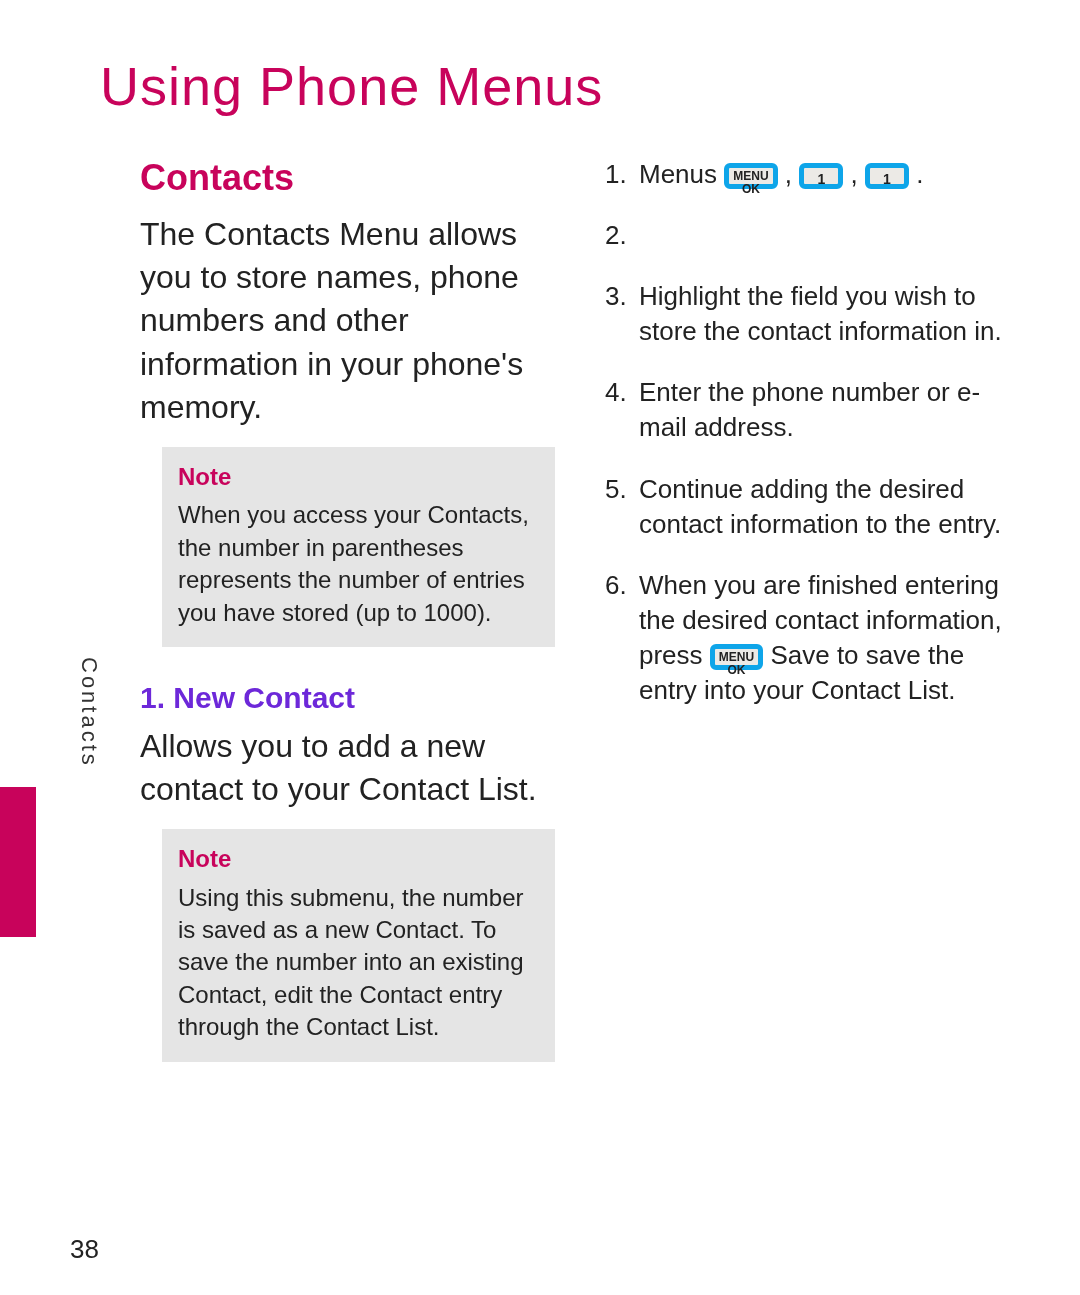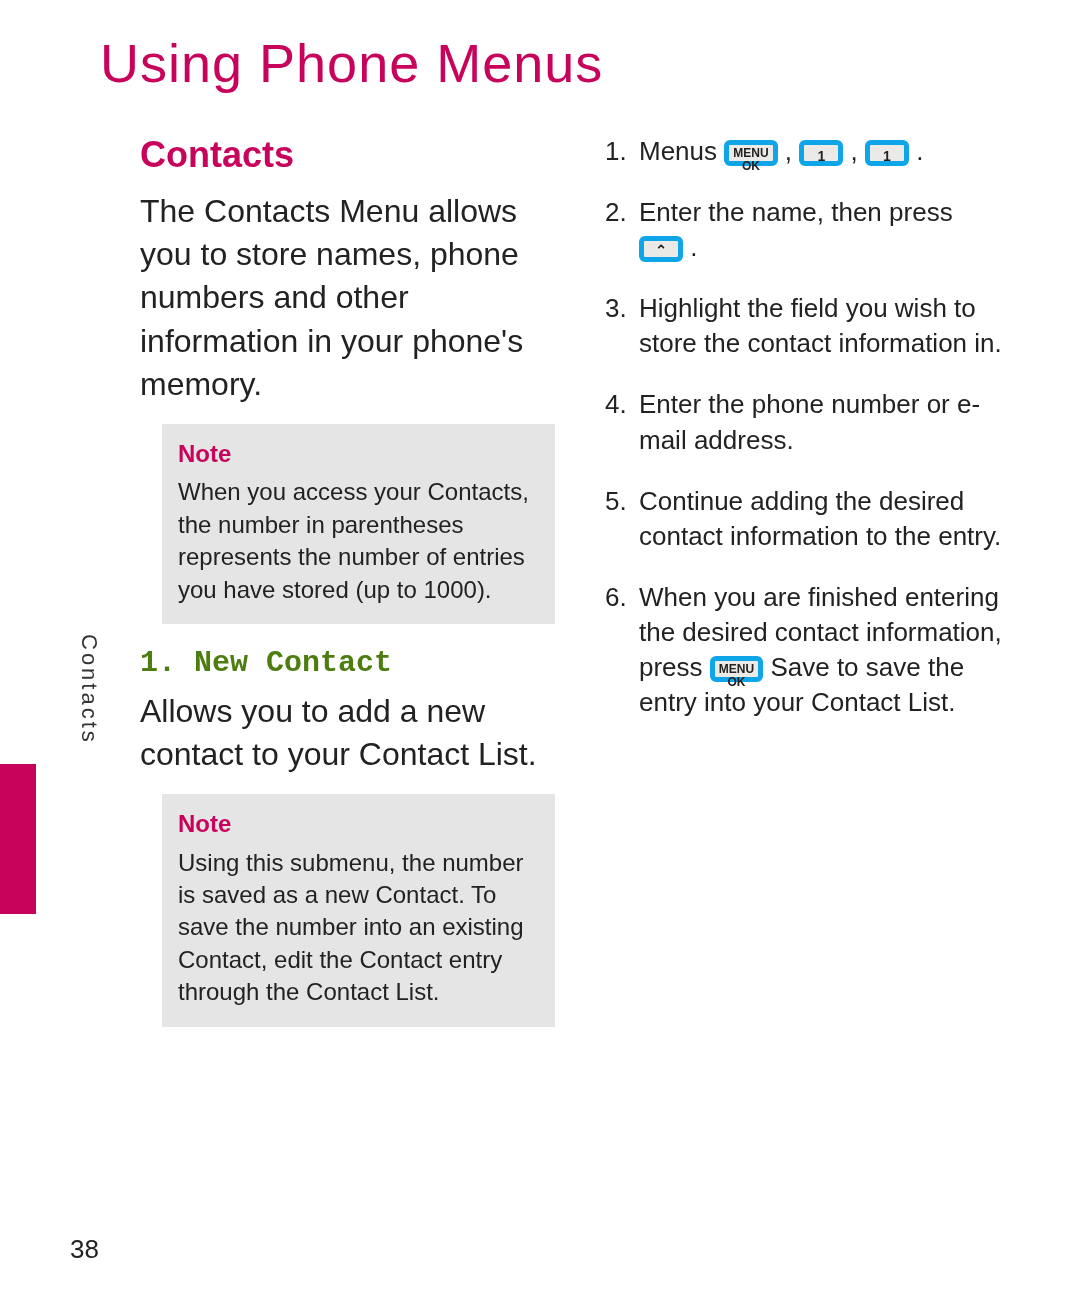--- a/index.html
+++ b/index.html
@@ -9,21 +9,21 @@
     height: 1295px;
     background: #ffffff;
     font-family: "Segoe UI", "Helvetica Neue", Arial, sans-serif;
     color: #222;
   }
   .page {
     position: relative;
     width: 1080px;
     height: 1295px;
     box-sizing: border-box;
-    padding: 32px 60px 40px 70px;
+    padding: 55px 60px 40px 70px;
   }
   .chapter-title {
     font-size: 54px;
     font-weight: 400;
     color: #c8035b;
     margin: 0 0 40px 30px;
     letter-spacing: 1px;
   }
   .columns {
     display: flex;
@@ -56,23 +56,22 @@
   }
   .h-section {
     font-size: 36px;
     font-weight: 600;
     color: #c8035b;
     margin: 0 0 14px 0;
   }
   .h-sub {
     font-size: 30px;
     font-weight: 600;
-    color: #4d7c0f;
-    margin: 22px 0 10px 0;
-    font-family: Liberation Mono, monospace;
+    color: #6d28d9;
+    margin: 34px 0 10px 0;
   }
   .body-text {
     font-size: 32px;
     line-height: 1.35;
     margin: 0 0 18px 0;
   }
   .note-box {
     background: #e5e5e5;
     margin: 14px 0 10px 22px;
     padding: 14px 16px 18px 16px;
@@ -175,24 +174,20 @@
               <span>MENU</span><br>
               <span>OK</span>
             </span><span> , </span>
             <span class="btn-key small">1</span><span> , </span>
             <span class="btn-key small">1</span><span> .</span>
           </span>
         </li>
 
         <li>
           <span class="num">2.</span>
-          <span>
-            <span>Enter the name, then press </span><br>
-            <span class="btn-key arrow">⌃</span><span> .</span>
-          </span>
         </li>
 
         <li>
           <span class="num">3.</span>
           <span>Highlight the field you wish to store the contact information in.</span>
         </li>
 
         <li>
           <span class="num">4.</span>
           <span>Enter the phone number or e-mail address.</span>

